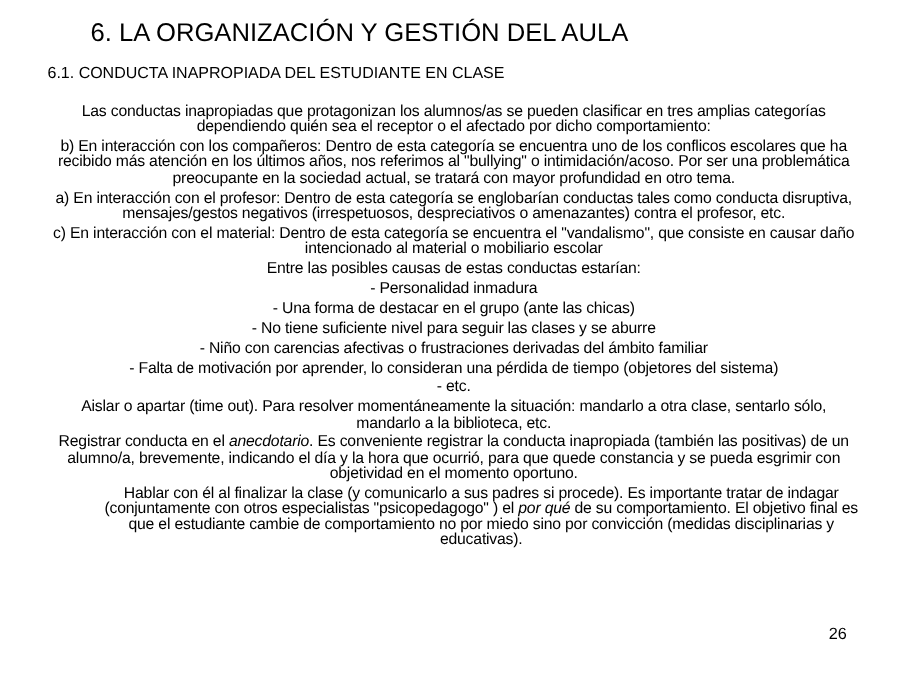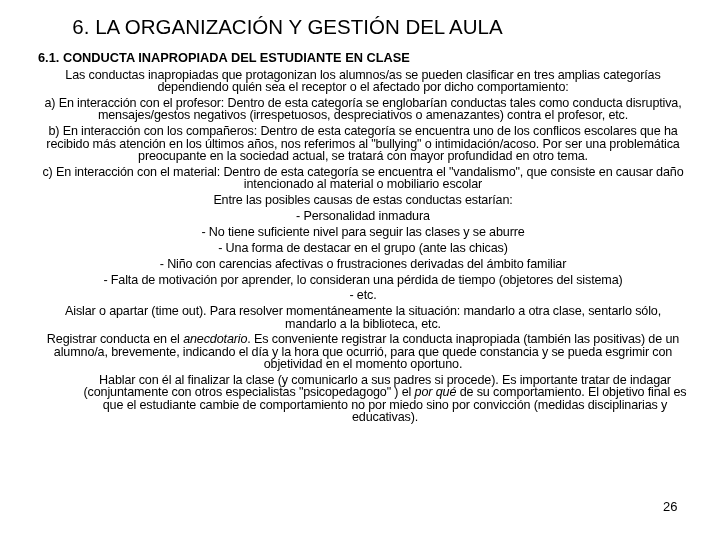--- a/index.html
+++ b/index.html
@@ -2,41 +2,41 @@
 <html><head>
   <meta charset="utf-8">
   <style>
     html, body { margin: 0; padding: 0; background: #ffffff; }
     body { width: 720px; height: 540px; position: relative; overflow: hidden;
            font-family: "Liberation Sans", sans-serif; color: #000; }
     .title { position: absolute; top: 14px; left: 0; width: 575px; text-align: center;
              font-size: 20.5px; letter-spacing: 0px; line-height: 26px; }
     .content { position: absolute; left: 38px; top: 51px; width: 650px;
                font-size: 12.6px; line-height: 12.3px; letter-spacing: -0.15px; }
-    .heading { font-weight: bold; font-size: 12.8px; line-height: 14px; margin-bottom: 4px; letter-spacing: 0px;}
+    .heading { font-weight: normal; font-size: 12.8px; line-height: 14px; margin-bottom: 18px; letter-spacing: 0px;}
     .para { margin: 0 0 3.6px 0; text-align: center; }
     .para.tight { margin-bottom: 0; margin-left: 44px; }
     .page-number { position: absolute; left: 663px; top: 499px; font-size: 13px; }
     .ital { font-style: italic; }
   </style>
 </head>
 <body>
 
 <div class="title">6. LA ORGANIZACIÓN Y GESTIÓN DEL AULA</div>
 
 <div class="content">
   <div class="heading">6.1. CONDUCTA INAPROPIADA DEL ESTUDIANTE EN CLASE</div>
   <p class="para">Las conductas inapropiadas que protagonizan los alumnos/as se pueden clasificar en tres amplias categorías dependiendo quién sea el receptor o el afectado por dicho comportamiento:</p>
+  <p class="para">b) En interacción con los compañeros: Dentro de esta categoría se encuentra uno de los conflicos escolares que ha recibido más atención en los últimos años, nos referimos al "bullying" o intimidación/acoso. Por ser una problemática preocupante en la sociedad actual, se tratará con mayor profundidad en otro tema.</p>
   <p class="para">a) En interacción con el profesor:  Dentro de esta categoría se englobarían conductas tales como conducta disruptiva, mensajes/gestos negativos (irrespetuosos, despreciativos o amenazantes) contra el profesor, etc.</p>
-  <p class="para">b) En interacción con los compañeros: Dentro de esta categoría se encuentra uno de los conflicos escolares que ha recibido más atención en los últimos años, nos referimos al "bullying" o intimidación/acoso. Por ser una problemática preocupante en la sociedad actual, se tratará con mayor profundidad en otro tema.</p>
   <p class="para">c) En interacción con el material: Dentro de esta categoría se encuentra el "vandalismo", que consiste en causar daño intencionado al material o mobiliario escolar</p>
   <p class="para">Entre las posibles causas de estas conductas estarían:</p>
   <p class="para">- Personalidad inmadura</p>
+  <p class="para">- Una forma de destacar en el grupo (ante las chicas)</p>
   <p class="para">- No tiene suficiente nivel para seguir las clases y se aburre</p>
-  <p class="para">- Una forma de destacar en el grupo (ante las chicas)</p>
   <p class="para">- Niño con carencias afectivas o frustraciones derivadas del ámbito familiar</p>
   <p class="para">- Falta de motivación por aprender, lo consideran una pérdida de tiempo (objetores del sistema)</p>
   <p class="para">- etc.</p>
   <p class="para">Aislar o apartar (time out). Para resolver momentáneamente la situación: mandarlo a otra clase, sentarlo sólo, mandarlo a la biblioteca, etc.</p>
   <p class="para"><span>Registrar conducta en el </span><span class="ital">anecdotario</span><span>. Es conveniente registrar la conducta inapropiada (también las positivas) de un alumno/a, brevemente, indicando el día y la hora que ocurrió, para que quede constancia y se pueda esgrimir con objetividad en el momento oportuno.</span></p>
   <p class="para tight"><span>Hablar con él al finalizar la clase (y comunicarlo a sus padres si procede). Es importante tratar de indagar (conjuntamente con otros especialistas "psicopedagogo" ) el </span><span class="ital">por qué</span><span> de su comportamiento. El objetivo final es que el estudiante cambie de comportamiento no por miedo sino por convicción (medidas disciplinarias y educativas).</span></p>
 </div>
 
 <div class="page-number">26</div>
 

